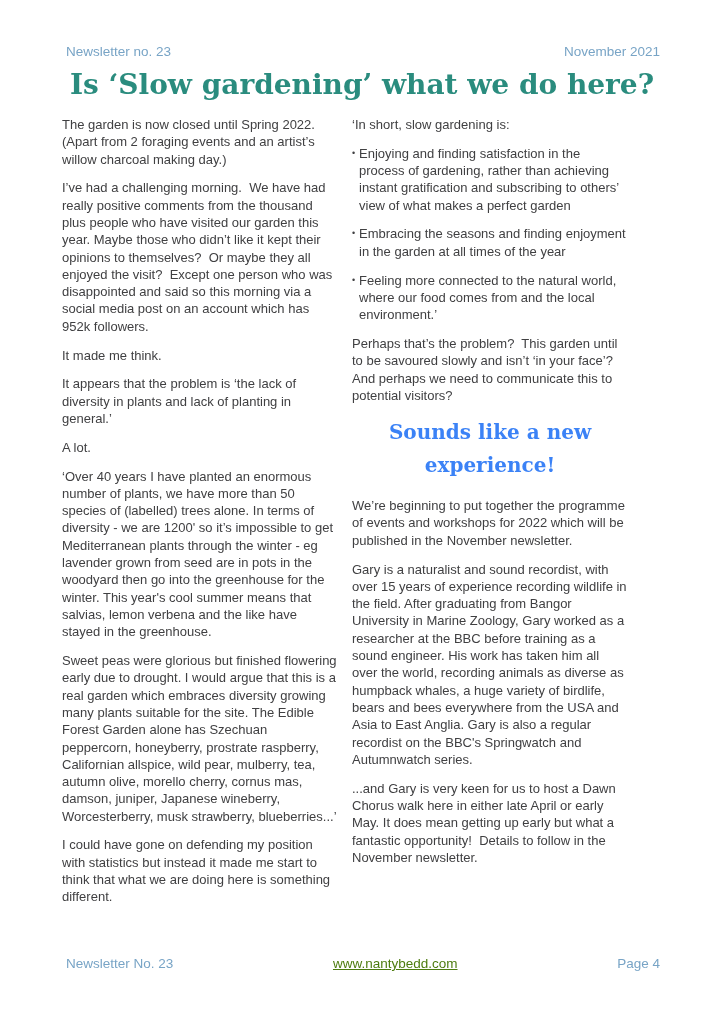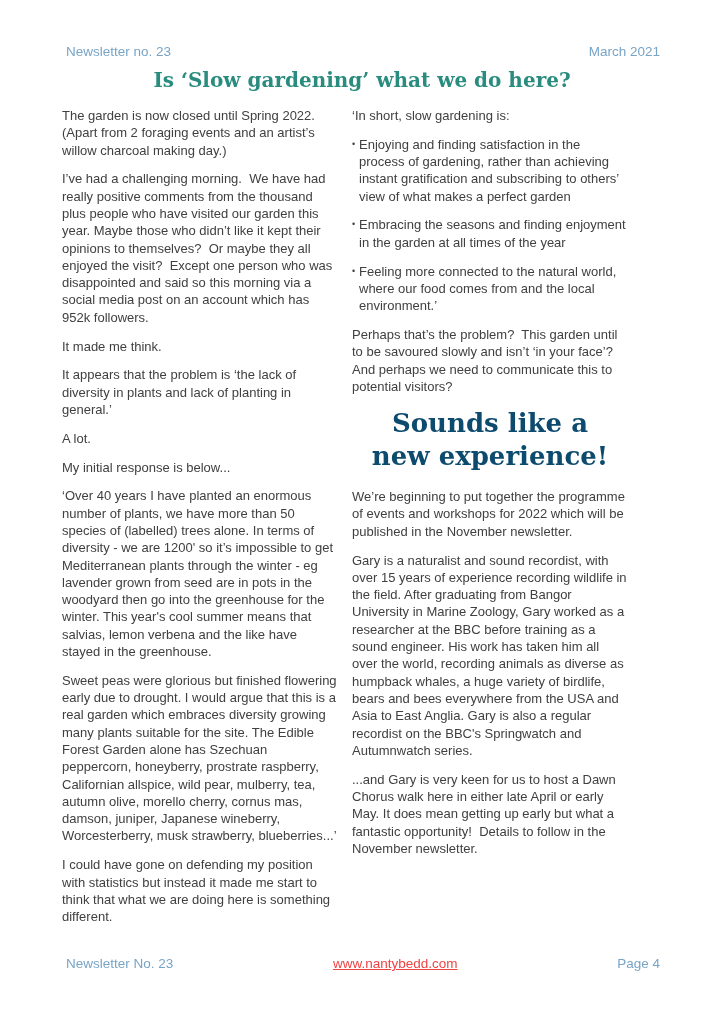--- a/index.html
+++ b/index.html
@@ -13,21 +13,21 @@
   .page-header {
     display: flex;
     justify-content: space-between;
     padding: 44px 64px 0 66px;
     font-size: 13.5px;
     color: #78a4c6;
   }
   h1.page-title {
     font-family: "DejaVu Serif", "Liberation Serif", serif;
     font-weight: bold;
-    font-size: 20px;
+    font-size: 28px;
     color: #2a8c7e;
     text-align: center;
     margin: 9px 30px 15px 30px;
     letter-spacing: 0px;
   }
   .columns {
     display: flex;
     gap: 14px;
     padding: 0 96px 0 62px;
   }
@@ -45,62 +45,61 @@
     margin: 0 0 11.5px 0;
   }
   .bullet .marker {
     flex: 0 0 7px;
     font-size: 9px;
     line-height: 17.3px;
   }
   h2.sub-heading {
     font-family: "DejaVu Serif", "Liberation Serif", serif;
     font-weight: bold;
-    font-size: 26px;
+    font-size: 20px;
     line-height: 33px;
-    color: #0c4a6e;
+    color: #3b82f6;
     text-align: center;
     margin: 12px 0 15px 0;
     padding: 0 14px;
   }
   .page-footer {
     position: absolute;
     left: 0; right: 0;
     top: 956px;
     display: flex;
     justify-content: space-between;
     align-items: baseline;
     padding: 0 64px 0 66px;
     font-size: 13.5px;
     color: #78a4c6;
   }
   .page-footer a {
-    color: #ef4444;
+    color: #4d7c0f;
     text-decoration: underline;
     cursor: pointer;
   }
 </style>
 </head>
 <body>
 
 <div class="page-header">
   <span>Newsletter no. 23</span>
-  <span>March 2021</span>
+  <span>November 2021</span>
 </div>
 
 <h1 class="page-title">Is ‘Slow gardening’ what we do here?</h1>
 
 <div class="columns">
   <div class="col">
       <p>The garden is now closed until Spring 2022. (Apart from 2 foraging events and an artist’s willow charcoal making day.)</p>
       <p>I’ve had a challenging morning.  We have had really positive comments from the thousand plus people who have visited our garden this year. Maybe those who didn’t like it kept their opinions to themselves?  Or maybe they all enjoyed the visit?  Except one person who was disappointed and said so this morning via a social media post on an account which has 952k followers.</p>
       <p>It made me think.</p>
       <p>It appears that the problem is ‘the lack of diversity in plants and lack of planting in general.’</p>
       <p>A lot.</p>
-      <p>My initial response is below...</p>
       <p>‘Over 40 years I have planted an enormous number of plants, we have more than 50 species of (labelled) trees alone. In terms of diversity - we are 1200' so it’s impossible to get Mediterranean plants through the winter - eg lavender grown from seed are in pots in the woodyard then go into the greenhouse for the winter. This year's cool summer means that salvias, lemon verbena and the like have stayed in the greenhouse.</p>
       <p>Sweet peas were glorious but finished flowering early due to drought. I would argue that this is a real garden which embraces diversity growing many plants suitable for the site. The Edible Forest Garden alone has Szechuan peppercorn, honeyberry, prostrate raspberry, Californian allspice, wild pear, mulberry, tea, autumn olive, morello cherry, cornus mas, damson, juniper, Japanese wineberry, Worcesterberry, musk strawberry, blueberries...’</p>
       <p>I could have gone on defending my position with statistics but instead it made me start to think that what we are doing here is something different.</p>
     </div>
   <div class="col">
       <p>‘In short, slow gardening is:</p>
       <div class="bullet">
         <span class="marker">•</span>
         <span style="white-space: pre-wrap;">Enjoying and finding satisfaction in the process of gardening, rather than achieving instant gratification and subscribing to others’ view of what makes a perfect garden</span>
       </div>

